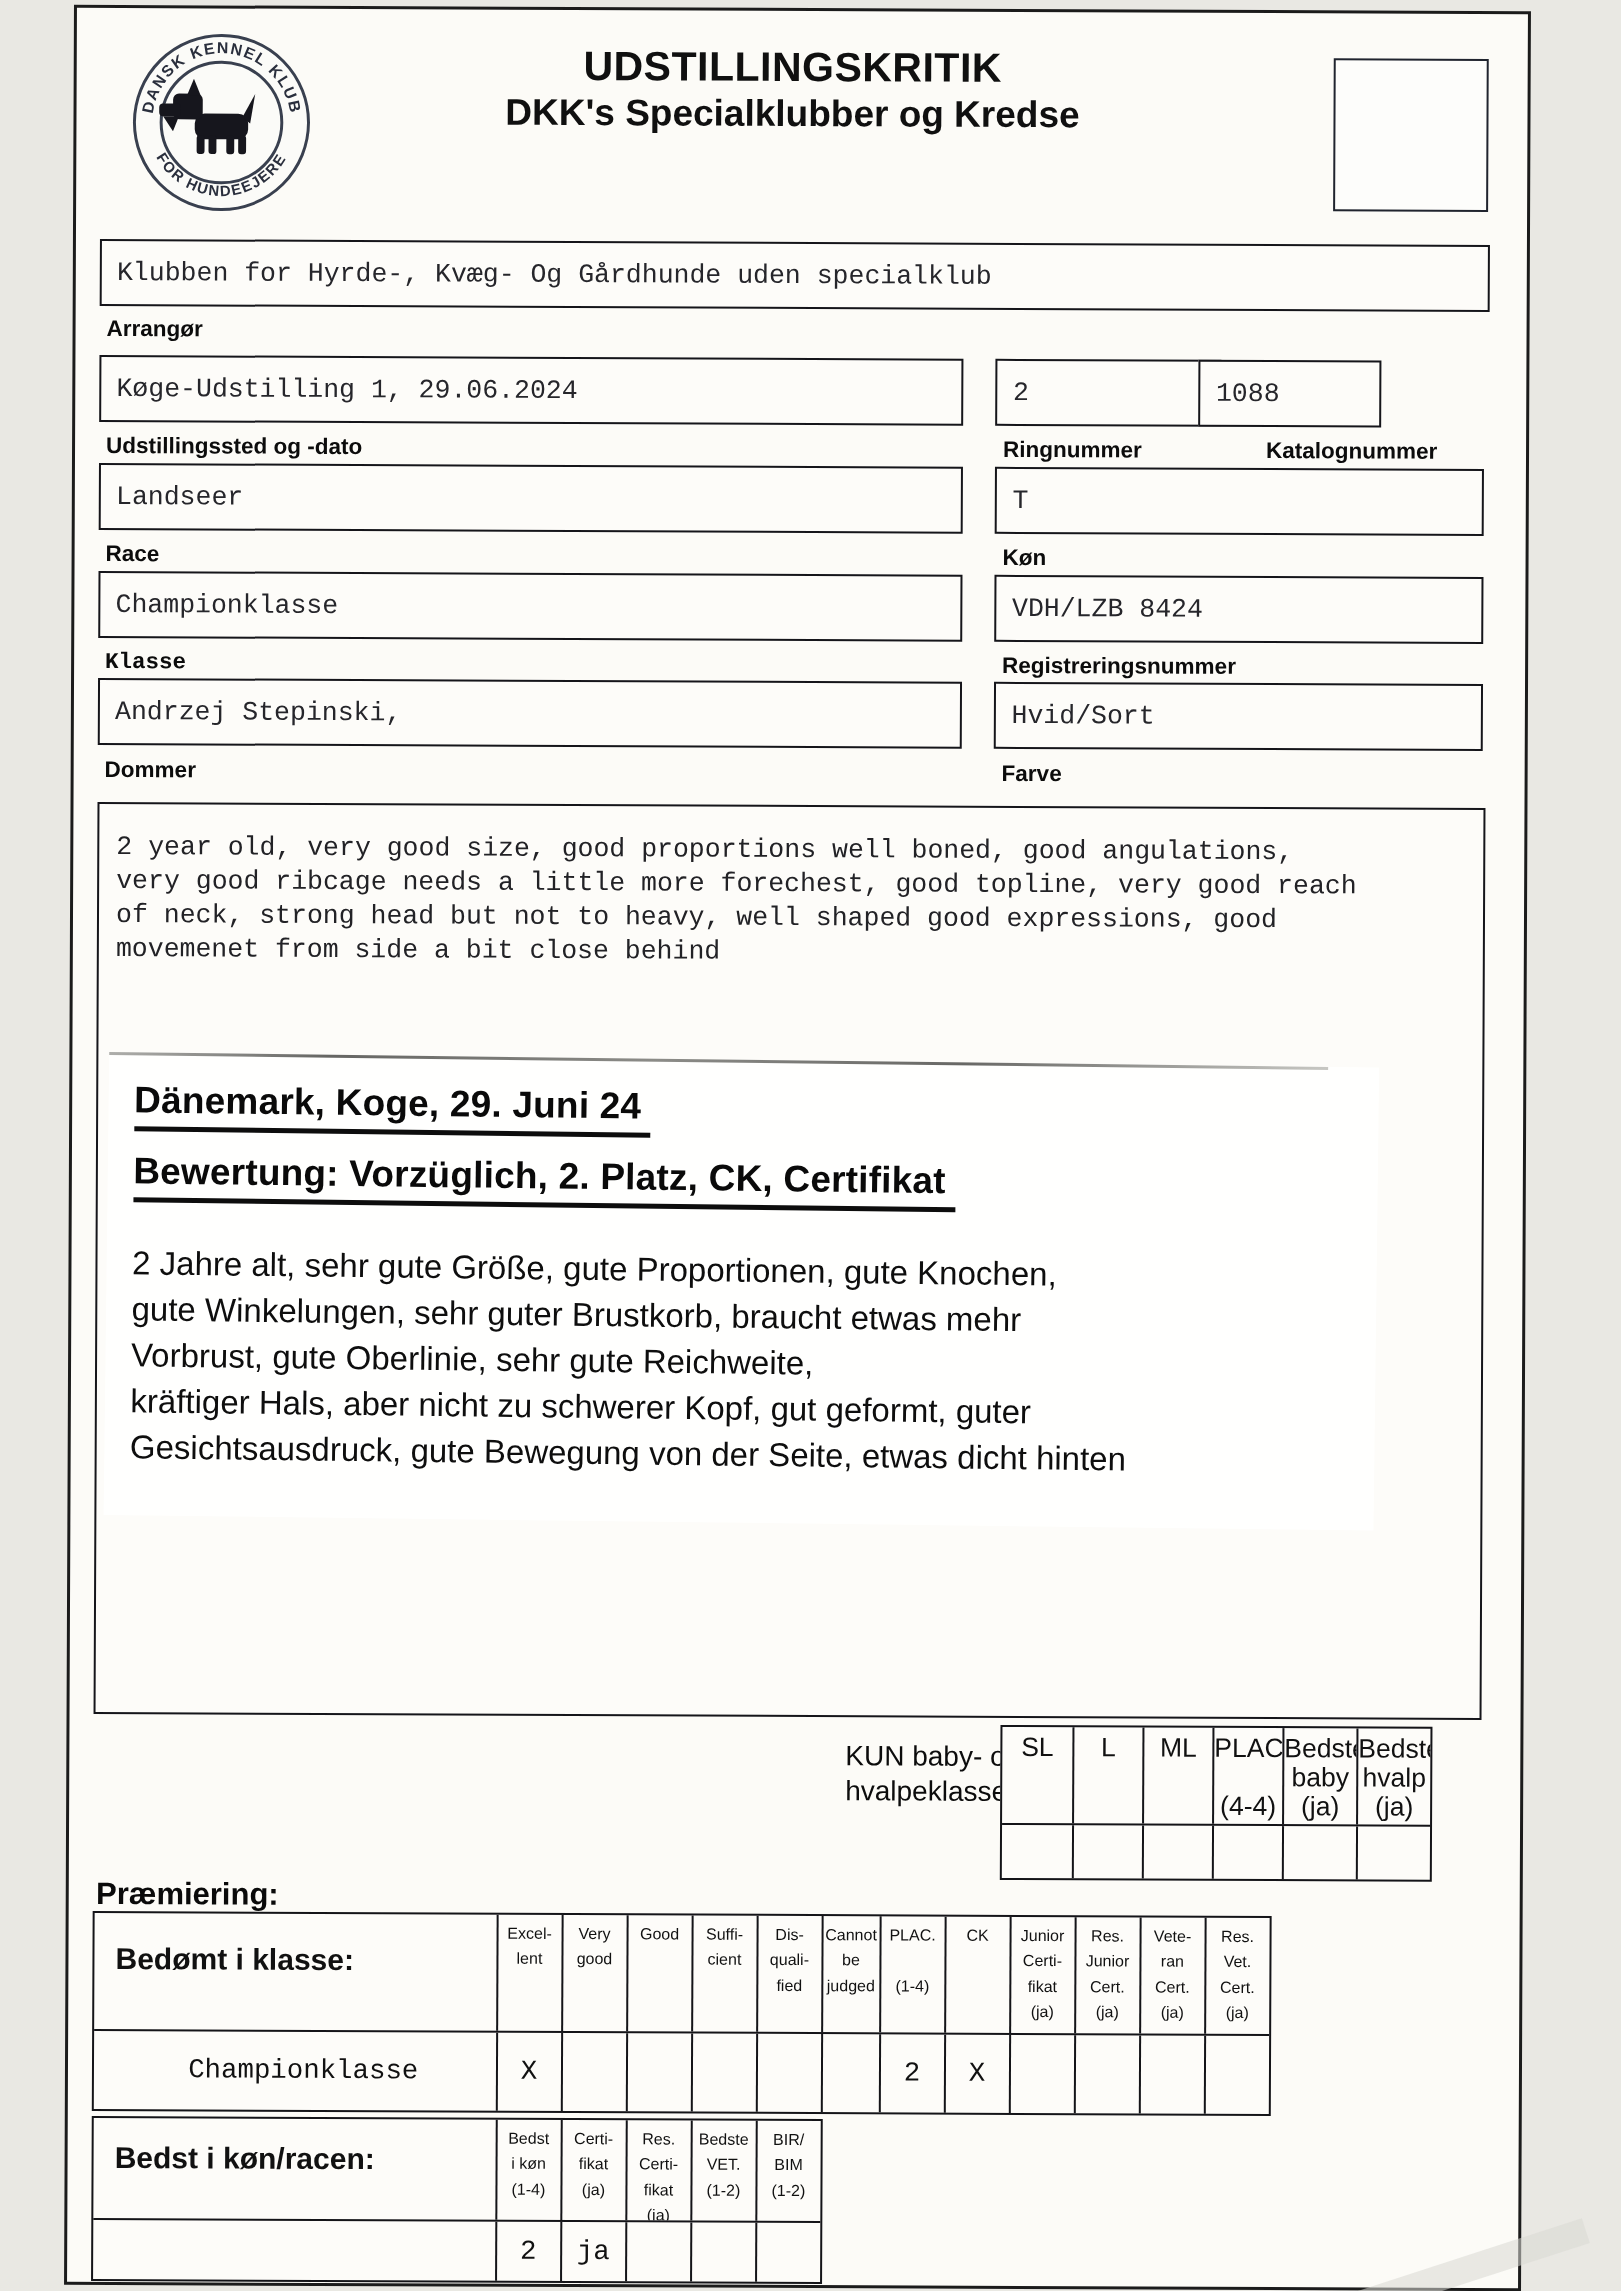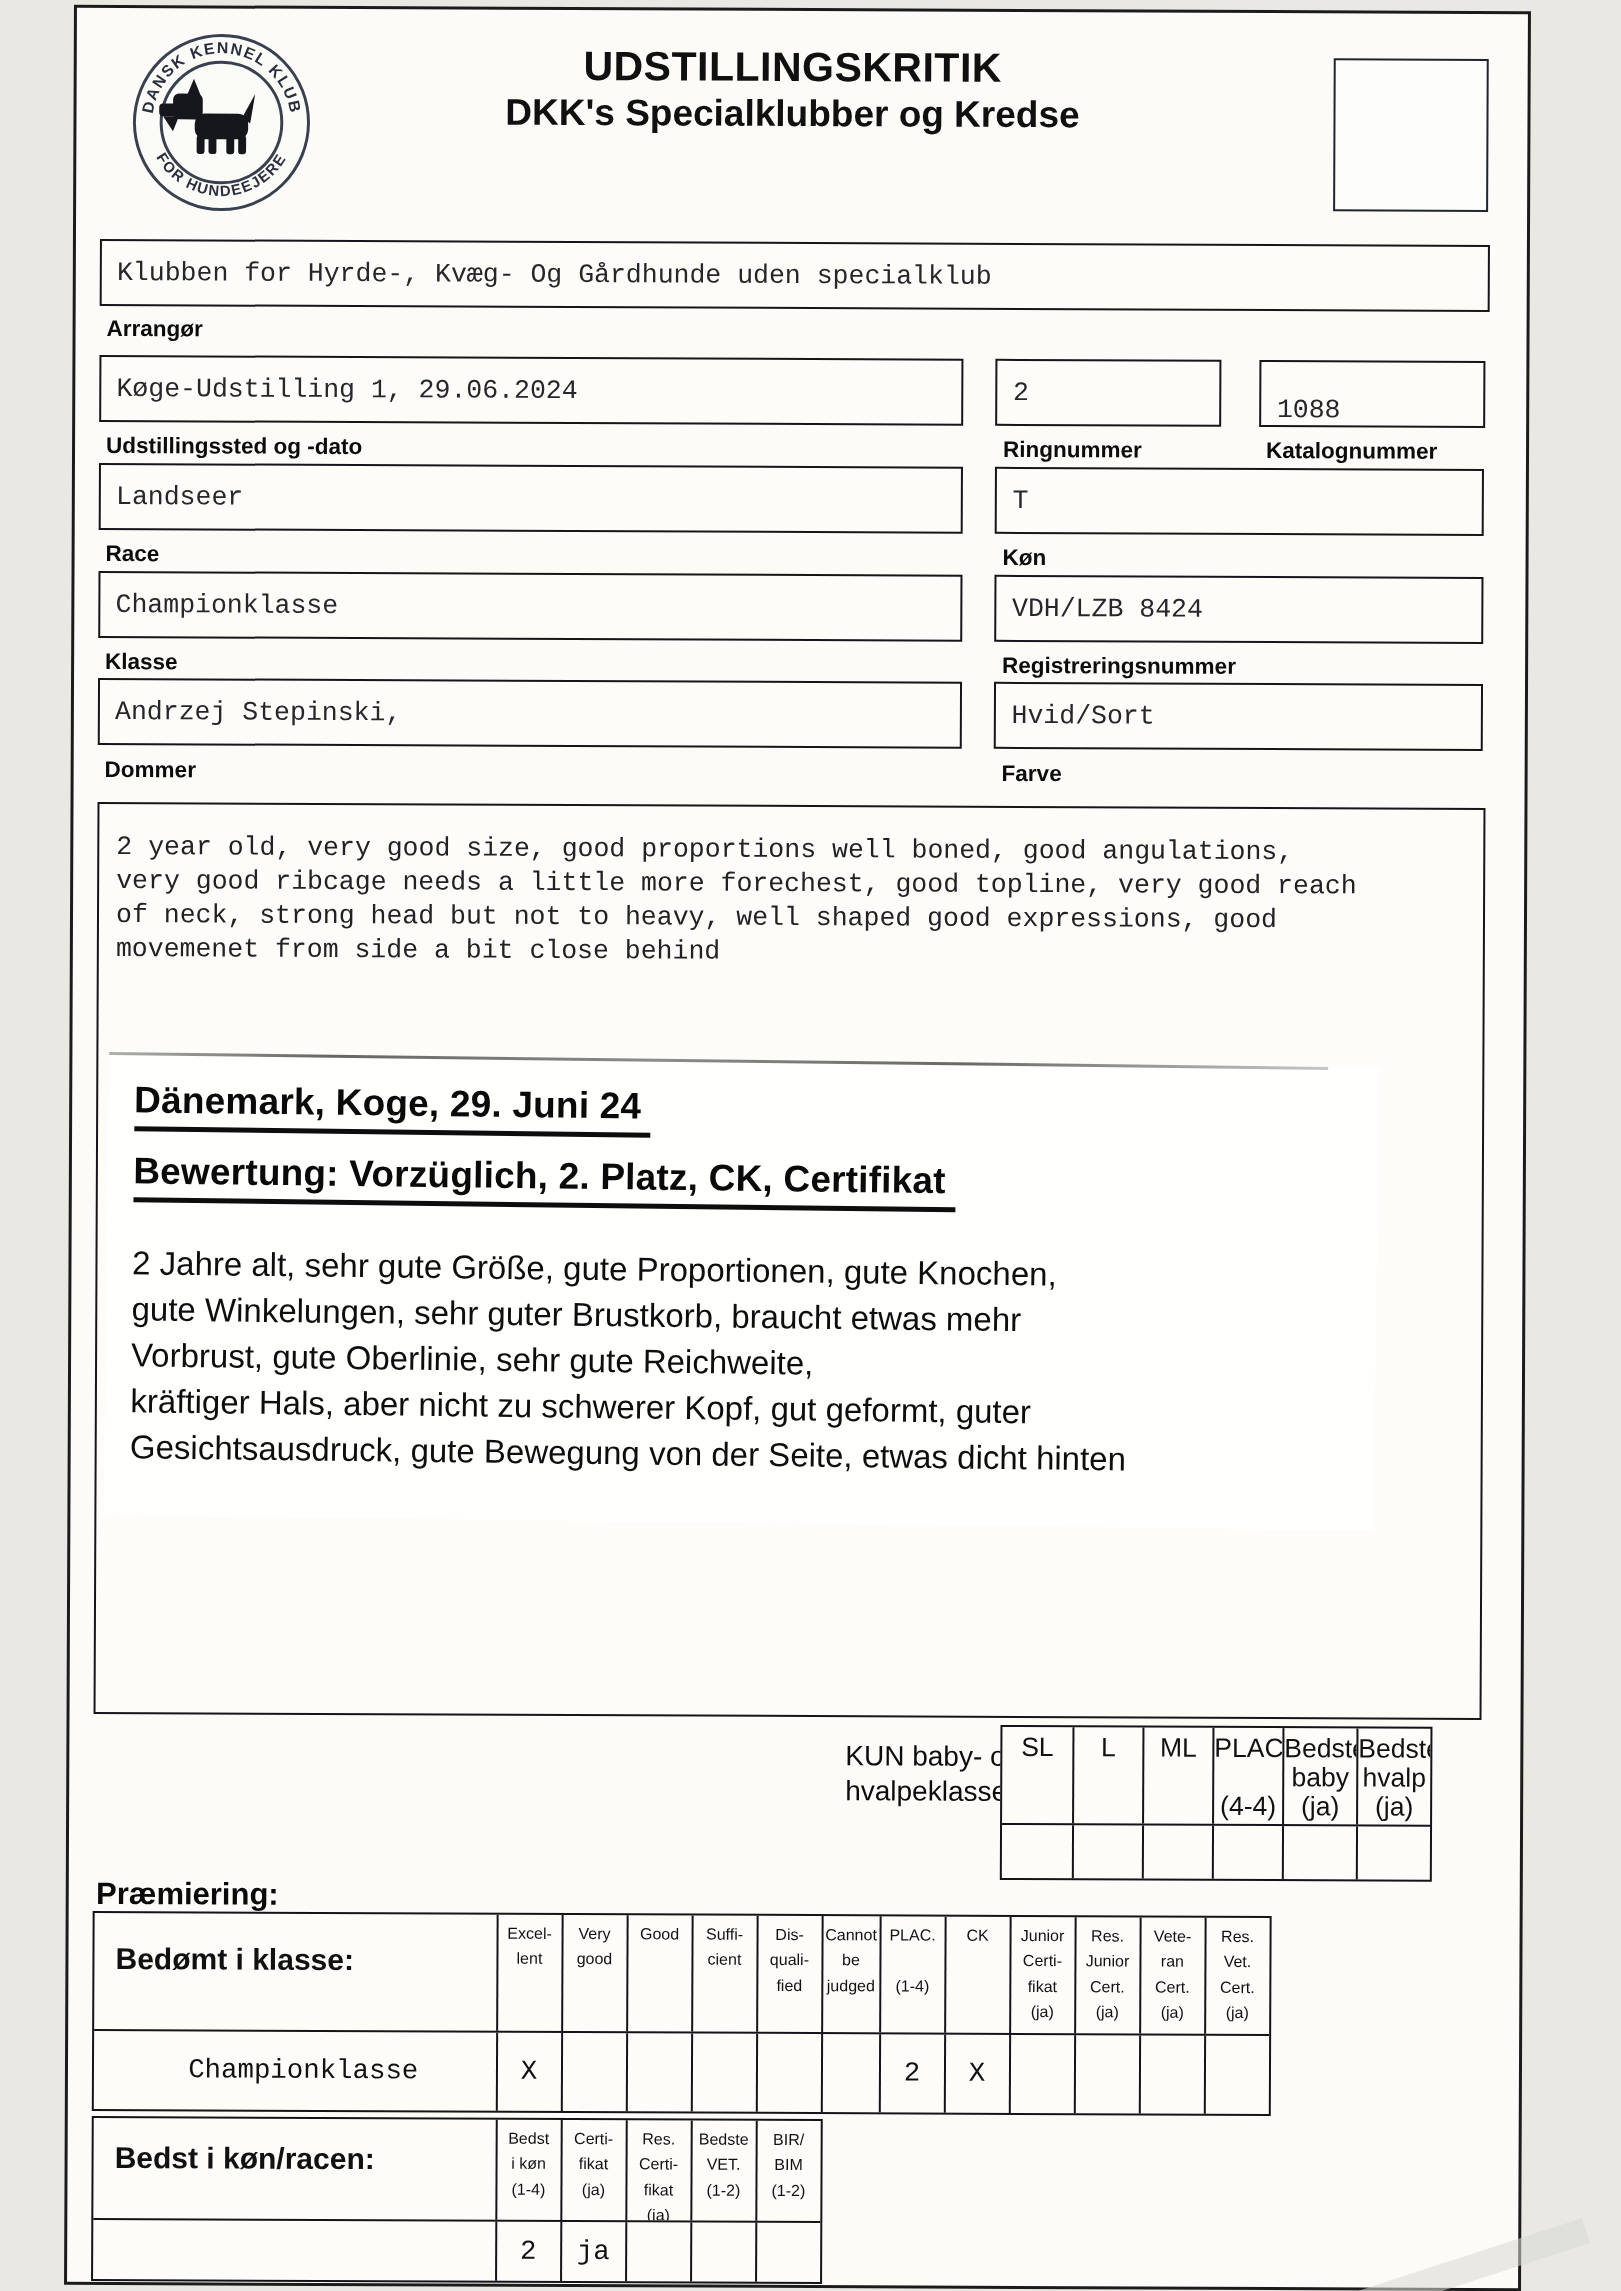--- a/index.html
+++ b/index.html
@@ -26,31 +26,31 @@
   
   .fbox { position:absolute; height:67px; border:2.9px solid #15151a; background:#fdfcf9;
     display:flex; align-items:center; padding-left:15.7px; }
   .fval { font-family:"Liberation Mono", monospace; font-size:26.5px; color:#26262b; white-space:nowrap; }
   .flabel { position:absolute; font-size:22.5px; font-weight:bold; color:#0c0c0c; }
 
   .f-arrangor { left:23.5px; top:231px;  width:1390px; }
   .l-arrangor { left:31px; top:308px; }
   .f-sted     { left:23.5px; top:347px;  width:864px; }
   .f-ring     { left:920px; top:347px; width:226px; }
-  .f-katalog  { left:1184px; top:347px; width:226px;align-items:flex-end; }
+  .f-katalog  { left:1123px; top:347px; width:183px; }
   .l-sted     { left:31px; top:425px; }
   .l-ring     { left:928px; top:425px; }
   .l-katalog  { left:1191px; top:425px; }
   .f-race     { left:23.5px; top:455px;  width:864px; }
   .f-kon      { left:920px; top:455px; width:489px; }
   .l-race     { left:31px; top:533px; }
   .l-kon      { left:928px; top:533px; }
   .f-klasse   { left:23.5px; top:563px;  width:864px; }
   .f-reg      { left:920px; top:563px; width:489px; }
-  .l-klasse   { left:31px; top:641px; }
+  .l-klasse   { left:31px; top:641px;font-family:Liberation Mono, monospace; }
   .l-reg      { left:928px; top:641px; }
   .f-dommer   { left:23.5px; top:670px;  width:864px; }
   .f-farve    { left:920px; top:670px; width:489px; }
   .l-dommer   { left:31px; top:749px; }
   .l-farve    { left:928px; top:749px; }
 
   .pre { white-space:pre-line; }
 
   
   .critique { position:absolute; left:23.5px; top:794px; width:1388px; height:912px;

